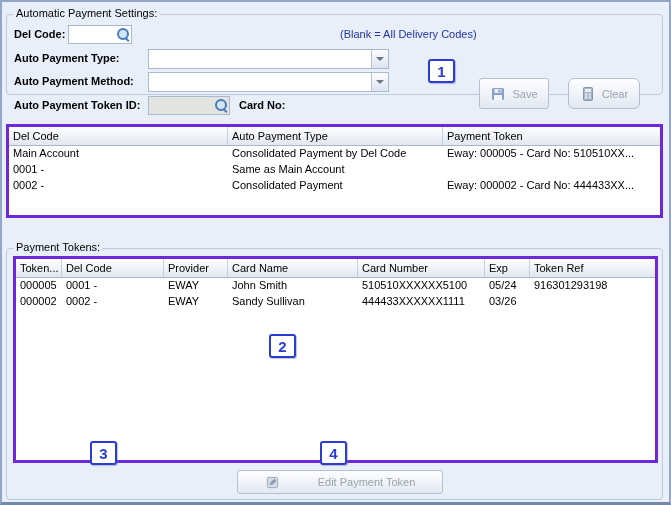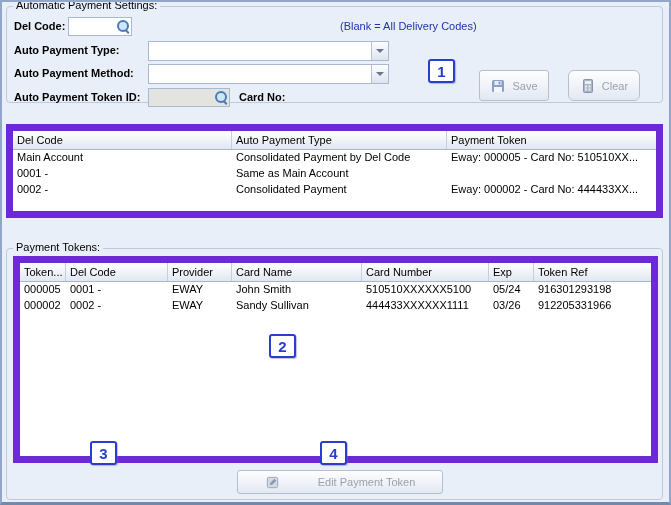--- a/index.html
+++ b/index.html
@@ -31,21 +31,21 @@
   .combo-btn { width:17px; border-left:1px solid #b6c2d4; background:linear-gradient(#fdfdfe,#dde4ef);
     display:flex; align-items:center; justify-content:center; flex:0 0 auto; }
   .combo-arrow { width:0; height:0; border-left:4px solid transparent; border-right:4px solid transparent;
     border-top:4px solid #6b7686; }
 
   .btn { position:absolute; display:flex; align-items:center; justify-content:center; gap:6px;
     background:linear-gradient(#fefeff,#e2e8f2); border:1px solid #b4c0d2; border-radius:3px; cursor:default; }
   .btn.disabled { color:#9aa2ac; }
   .btn svg { flex:0 0 auto; }
 
-  .tbl { position:absolute; background:#fff; border:7px solid #6d28d9; display:flex; flex-direction:column; }
+  .tbl { position:absolute; background:#fff; border:3px solid #6d28d9; display:flex; flex-direction:column; }
   .tbl-head { display:flex; background:linear-gradient(#ffffff,#e1e7f1); border-bottom:1px solid #aab7c9; flex:0 0 auto; }
   .th { padding:3px 4px; border-right:1px solid #c6cfdc; white-space:nowrap; overflow:hidden; }
   .th.last { border-right:none; }
   .tbl-body { flex:1; overflow:hidden; }
   .tr { display:flex; height:16px; }
   .td { padding:1px 4px; white-space:nowrap; overflow:hidden; }
 
   .u1 { width:219px; } .u2 { width:215px; } .u3 { flex:1; }
   .k1 { width:46px; } .k2 { width:102px; } .k3 { width:64px; } .k4 { width:130px; }
   .k5 { width:127px; } .k6 { width:45px; } .k7 { flex:1; }
@@ -53,21 +53,21 @@
   .callout { position:absolute; width:27px; height:24px; background:#fff; border:2px solid #2b3cd4;
     border-radius:3px; color:#2b3cd4; font-weight:bold; font-size:15px;
     display:flex; align-items:center; justify-content:center; z-index:5;
     box-shadow:1px 1px 1px rgba(110,120,150,.45); }
 </style>
 </head>
 <body>
 
 <div class="window">
 
-  <div class="group" style="left:4px; top:4px; width:657px; height:97px;">
+  <div class="group" style="left:4px; top:12px; width:657px; height:81px;">
     <span class="group-title">Automatic Payment Settings:</span>
 
     <span class="lbl" style="left:7px; top:13px;">Del Code:</span>
     <div class="field" style="left:61px; top:10px; width:64px; height:19px;">
       <input value="" style="">
       <span class="mag-btn">
         <span class="magnifier"></span>
       </span>
     </div>
     <span class="hint" style="left:333px; top:13px;">(Blank = All Delivery Codes)</span>
@@ -167,21 +167,20 @@
           <span class="td k6">05/24</span>
           <span class="td k7">916301293198</span>
         </div>
         <div class="tr">
           <span class="td k1">000002</span>
           <span class="td k2">0002 -</span>
           <span class="td k3">EWAY</span>
           <span class="td k4">Sandy Sullivan</span>
           <span class="td k5">444433XXXXXX1111</span>
           <span class="td k6">03/26</span>
-          <span class="td k7">912205331966</span>
         </div>
       </div>
     </div>
 
     <div class="btn disabled" style="left:230px; top:221px; width:206px; height:24px;gap:38px;">
       <svg width="15" height="15" viewBox="0 0 16 16">
         <rect x="2.5" y="2.5" width="11" height="11" rx="1.5" fill="#d3dae4" stroke="#9aa7ba"></rect>
         <path d="M5 11l1-3 4-4 2 2-4 4-3 1z" fill="#8b98ad"></path>
       </svg>
       <span>Edit Payment Token</span>

